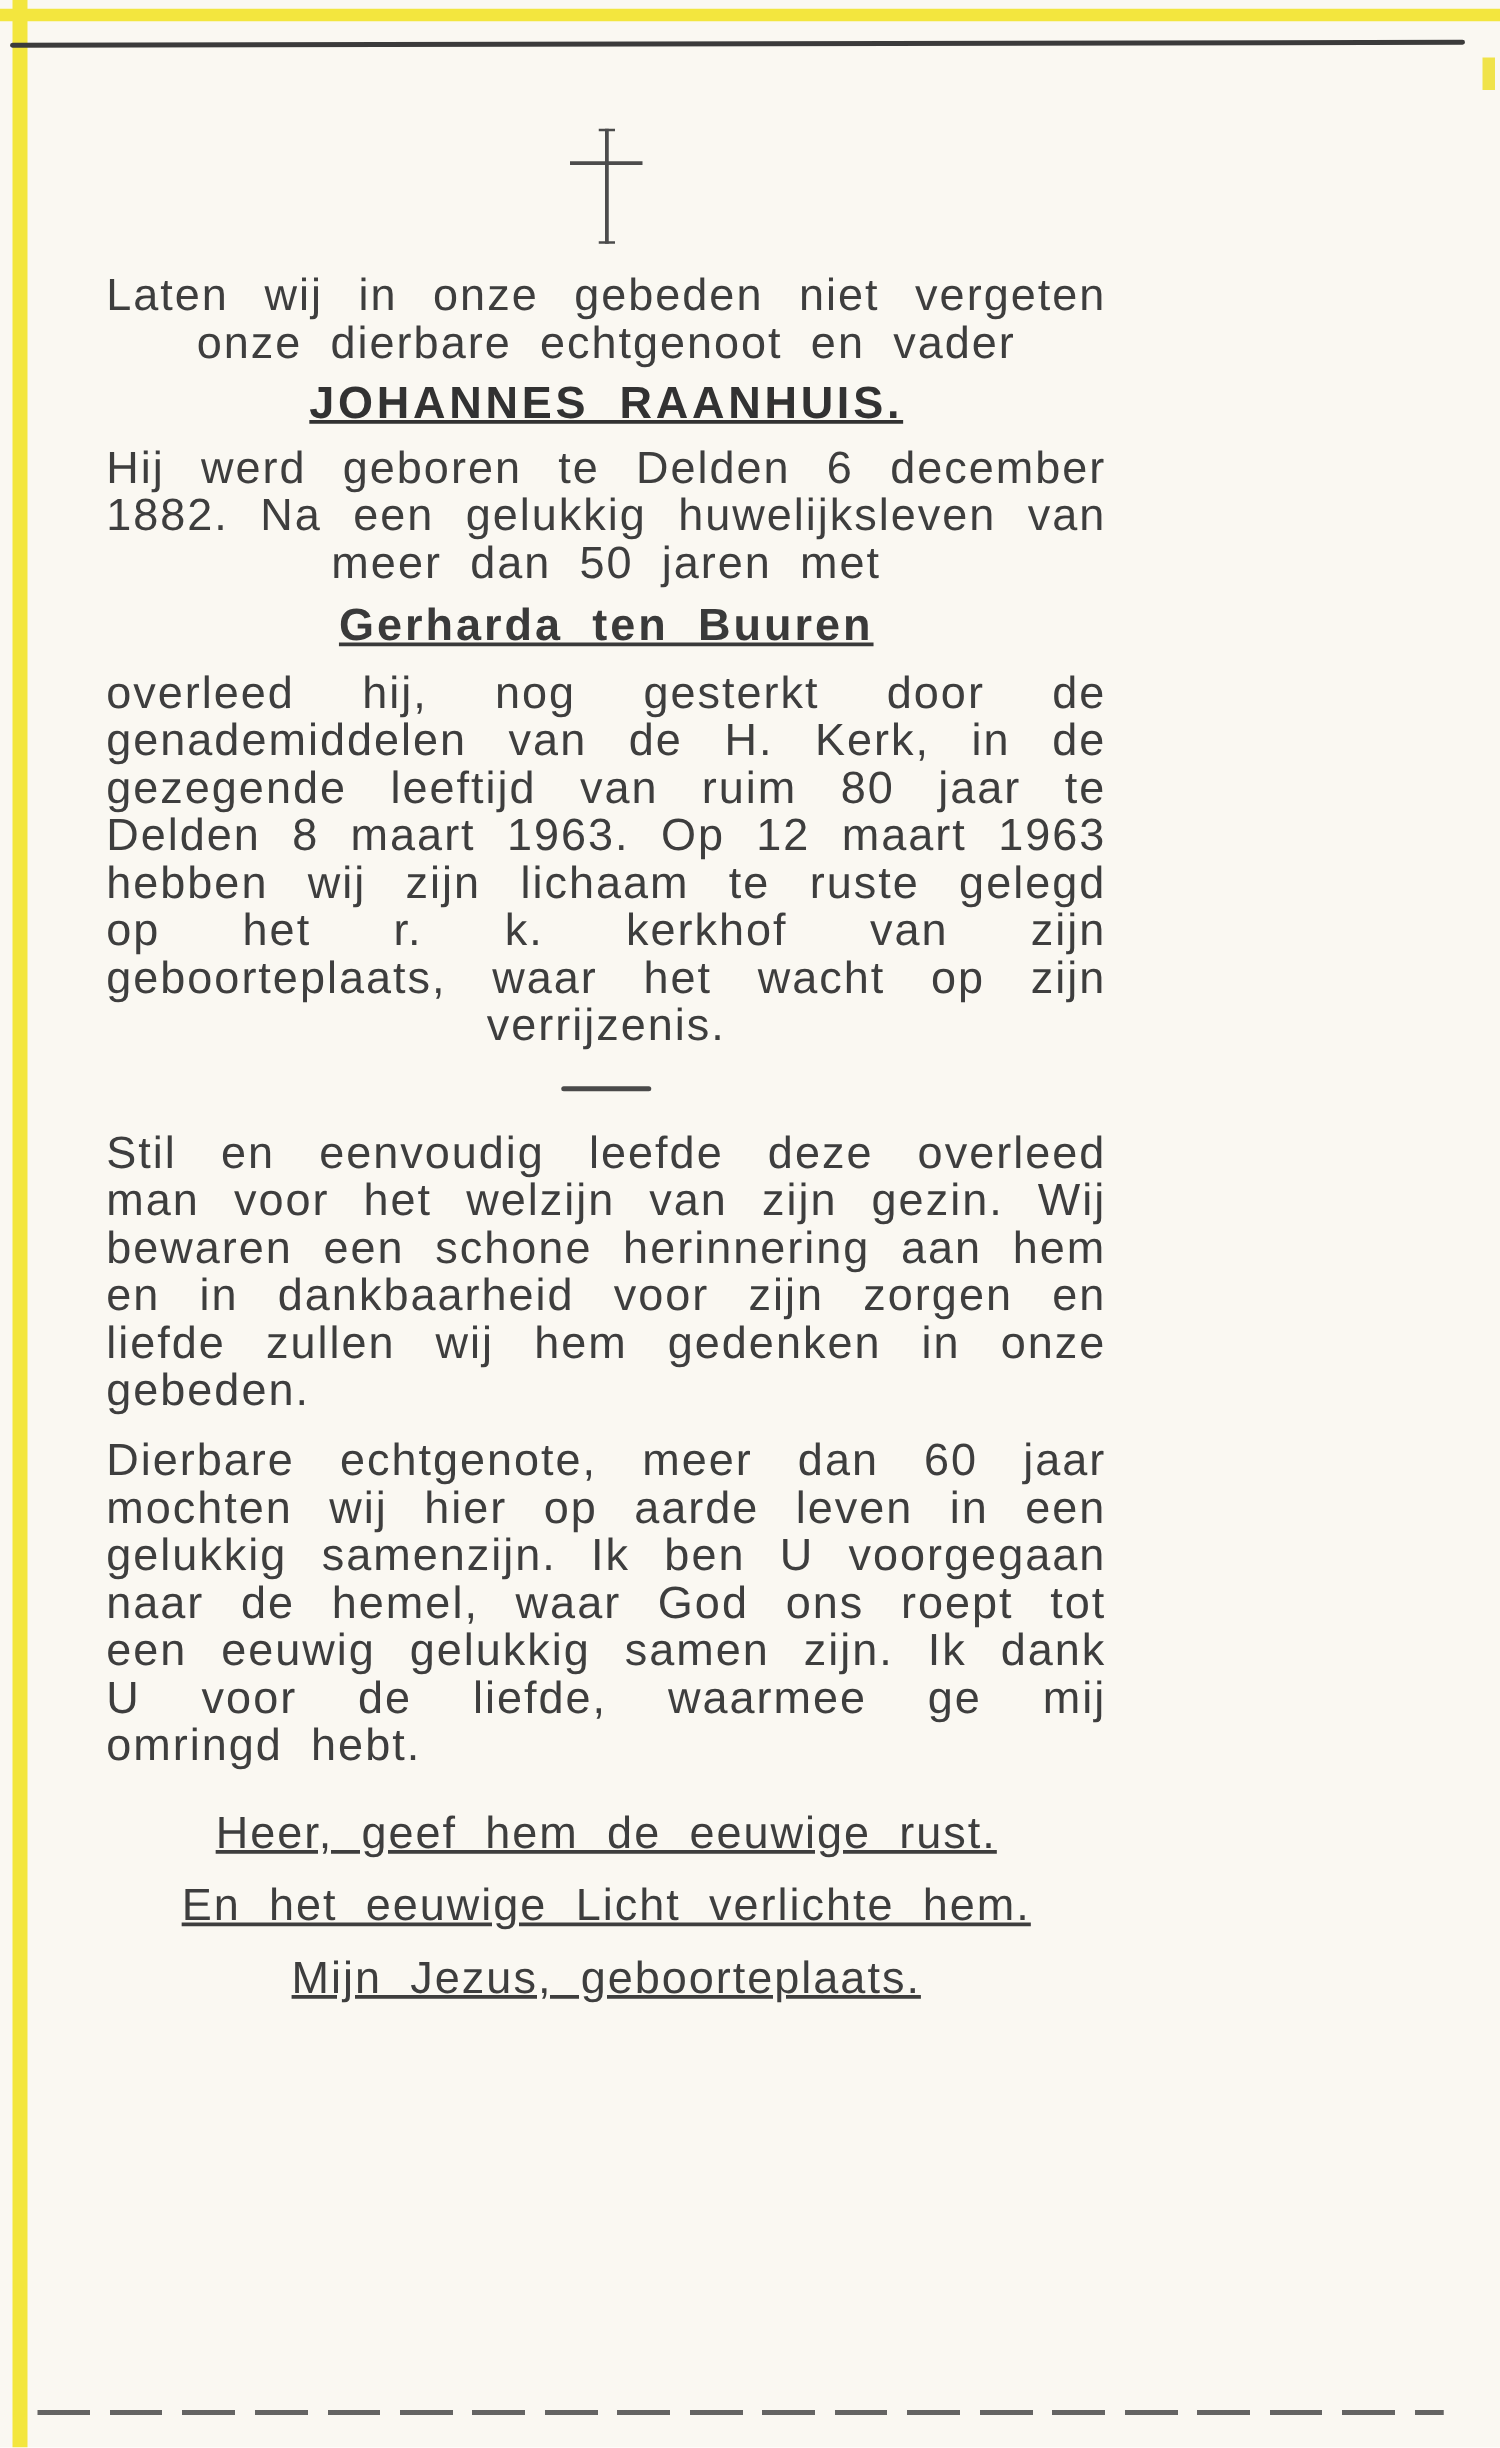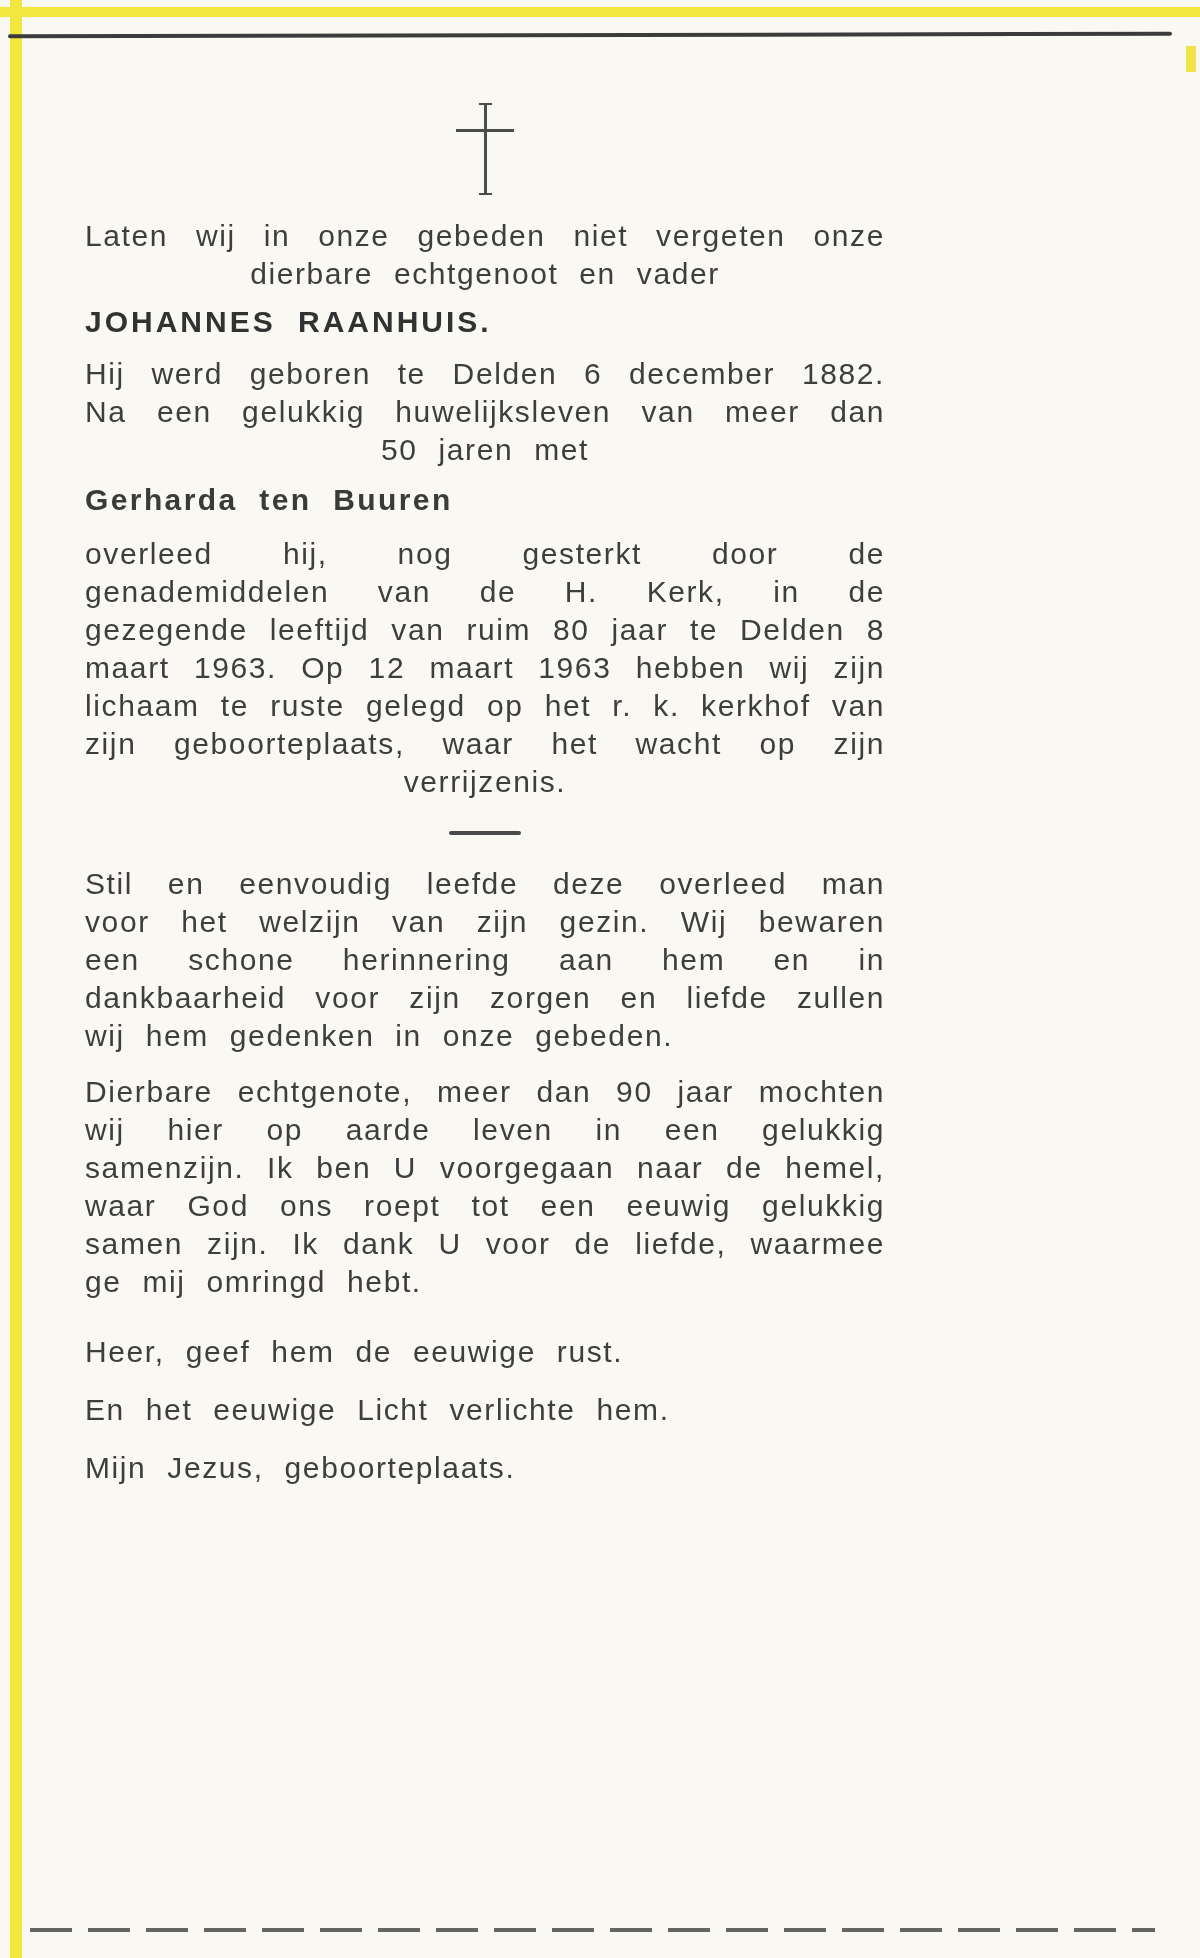--- a/index.html
+++ b/index.html
@@ -59,33 +59,33 @@
   }
   
   .content {
     position: absolute;
     left: 85px; top: 103px;
     width: 800px;
     color: #3e3e3e;
   }
   p {
     margin: 0;
-    font-size: 30px;
+    font-size: 36px;
     line-height: 38px;
     letter-spacing: 1.6px;
     word-spacing: 11px;
   }
   .justify {
     text-align: justify;
   }
   .justify-center {
     text-align: justify;
     text-align-last: center;
   }
-  .center { text-align: left; }
+  .center { text-align: center; text-decoration: underline; }
   
   .cross {
     position: relative;
     width: 100%;
     height: 92px;
     margin-bottom: 22px;
   }
   .cross-v {
     position: absolute;
     left: 50%; top: 0;
@@ -149,21 +149,21 @@
     <p class="birth justify-center">Hij werd geboren te Delden 6 december 1882. Na een gelukkig huwelijksleven van meer dan 50 jaren met</p>
 
     <p class="spouse center">Gerharda ten Buuren</p>
 
     <p class="death justify-center">overleed hij, nog gesterkt door de genademiddelen van de H. Kerk, in de gezegende leeftijd van ruim 80 jaar te Delden 8 maart 1963. Op 12 maart 1963 hebben wij zijn lichaam te ruste gelegd op het r. k. kerkhof van zijn geboorteplaats, waar het wacht op zijn verrijzenis.</p>
 
     <div class="divider"></div>
 
     <p class="memorial justify">Stil en eenvoudig leefde deze overleed man voor het welzijn van zijn gezin. Wij bewaren een schone herinnering aan hem en in dankbaarheid voor zijn zorgen en liefde zullen wij hem gedenken in onze gebeden.</p>
 
-    <p class="memorial justify">Dierbare echtgenote, meer dan 90 jaar mochten wij hier op aarde leven in een gelukkig samenzijn. Ik ben U voorgegaan naar de hemel, waar God ons roept tot een eeuwig gelukkig samen zijn. Ik dank U voor de liefde, waarmee ge mij omringd hebt.</p>
+    <p class="memorial justify">Dierbare echtgenote, meer dan 60 jaar mochten wij hier op aarde leven in een gelukkig samenzijn. Ik ben U voorgegaan naar de hemel, waar God ons roept tot een eeuwig gelukkig samen zijn. Ik dank U voor de liefde, waarmee ge mij omringd hebt.</p>
 
 
     <p class="prayer prayer-first center">Heer, geef hem de eeuwige rust.</p>
 
     <p class="prayer center">En het eeuwige Licht verlichte hem.</p>
 
     <p class="prayer center">Mijn Jezus, geboorteplaats.</p>
 
   </div>
 

